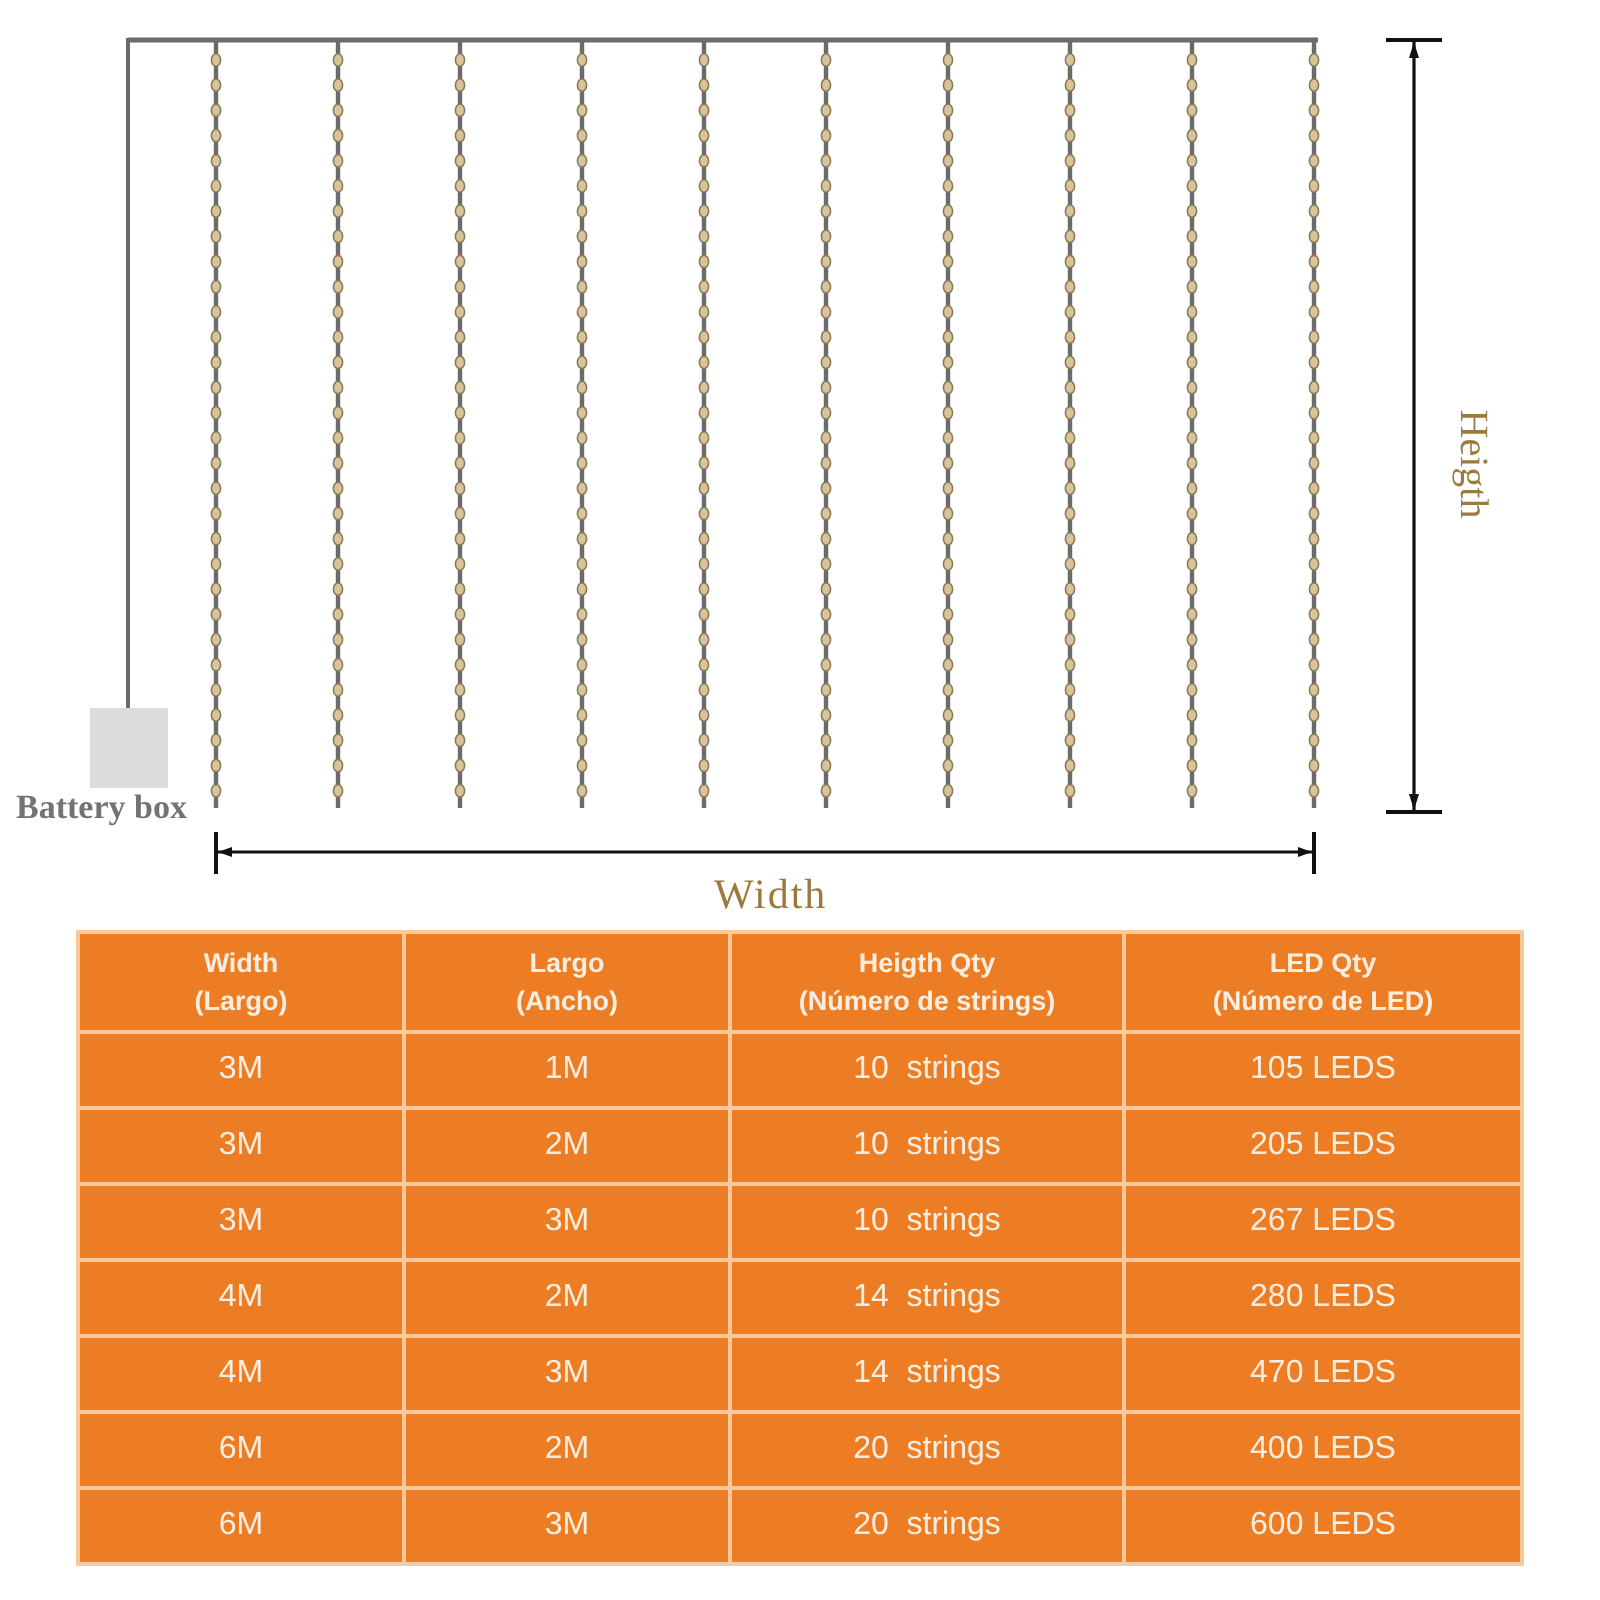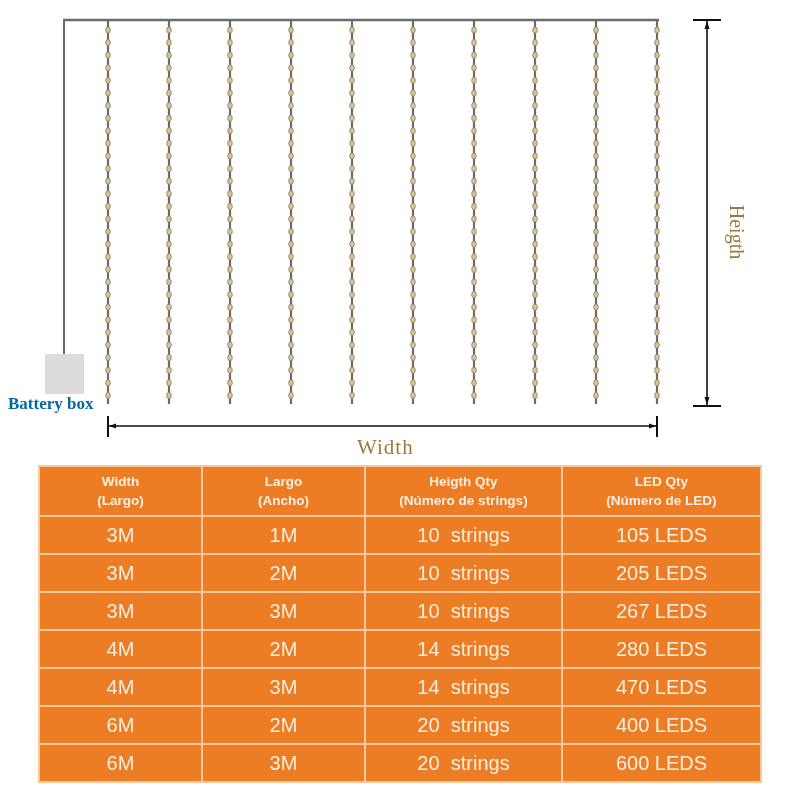--- a/index.html
+++ b/index.html
@@ -1,24 +1,24 @@
 <!DOCTYPE html>
 <html><head>
 <meta charset="utf-8">
 <style>
   html, body { margin:0; padding:0; background:#ffffff; }
   body { width:800px; height:800px; position:relative; overflow:hidden; font-family:"Liberation Sans", sans-serif; }
   #diagram { position:absolute; left:0; top:0; width:800px; height:460px; }
-  .lbl-battery { position:absolute; left:8px; top:394px; font-family:"Liberation Serif", serif; font-weight:bold; font-size:17px; color:#0369a1; }
+  .lbl-battery { position:absolute; left:8px; top:394px; font-family:"Liberation Serif", serif; font-weight:bold; font-size:17px; color:#737373; }
   .lbl-width { position:absolute; left:357px; top:435px; font-family:"Liberation Serif", serif; font-size:21px; color:#9b7a3e; letter-spacing:1px; }
   .lbl-height { position:absolute; left:736px; top:232px; transform:translate(-50%,-50%) rotate(90deg); font-family:"Liberation Serif", serif; font-size:20px; color:#9b7a3e; }
   #spec-table { position:absolute; left:38px; top:465px; width:722px; border-collapse:collapse; table-layout:fixed; background:#ec7d24; }
   #spec-table td, #spec-table th { border:2px solid #f7c99c; color:#fbeee0; text-align:center; padding:0; }
   #spec-table th { font-weight:bold; font-size:13.5px; line-height:19px; height:48px; }
-  #spec-table td { font-size:20px; height:36px; }
+  #spec-table td { font-size:16px; height:36px; }
 </style>
 </head>
 <body>
 
 <div id="diagram">
   <svg width="800" height="460">
     <defs>
       <pattern id="bulbs" x="0" y="0" width="10" height="12.6" patternUnits="userSpaceOnUse">
         <ellipse cx="5" cy="6" rx="2.4" ry="3.2" fill="#d9c49a" stroke="#8a7a5c" stroke-width="0.8"></ellipse>
       </pattern>

